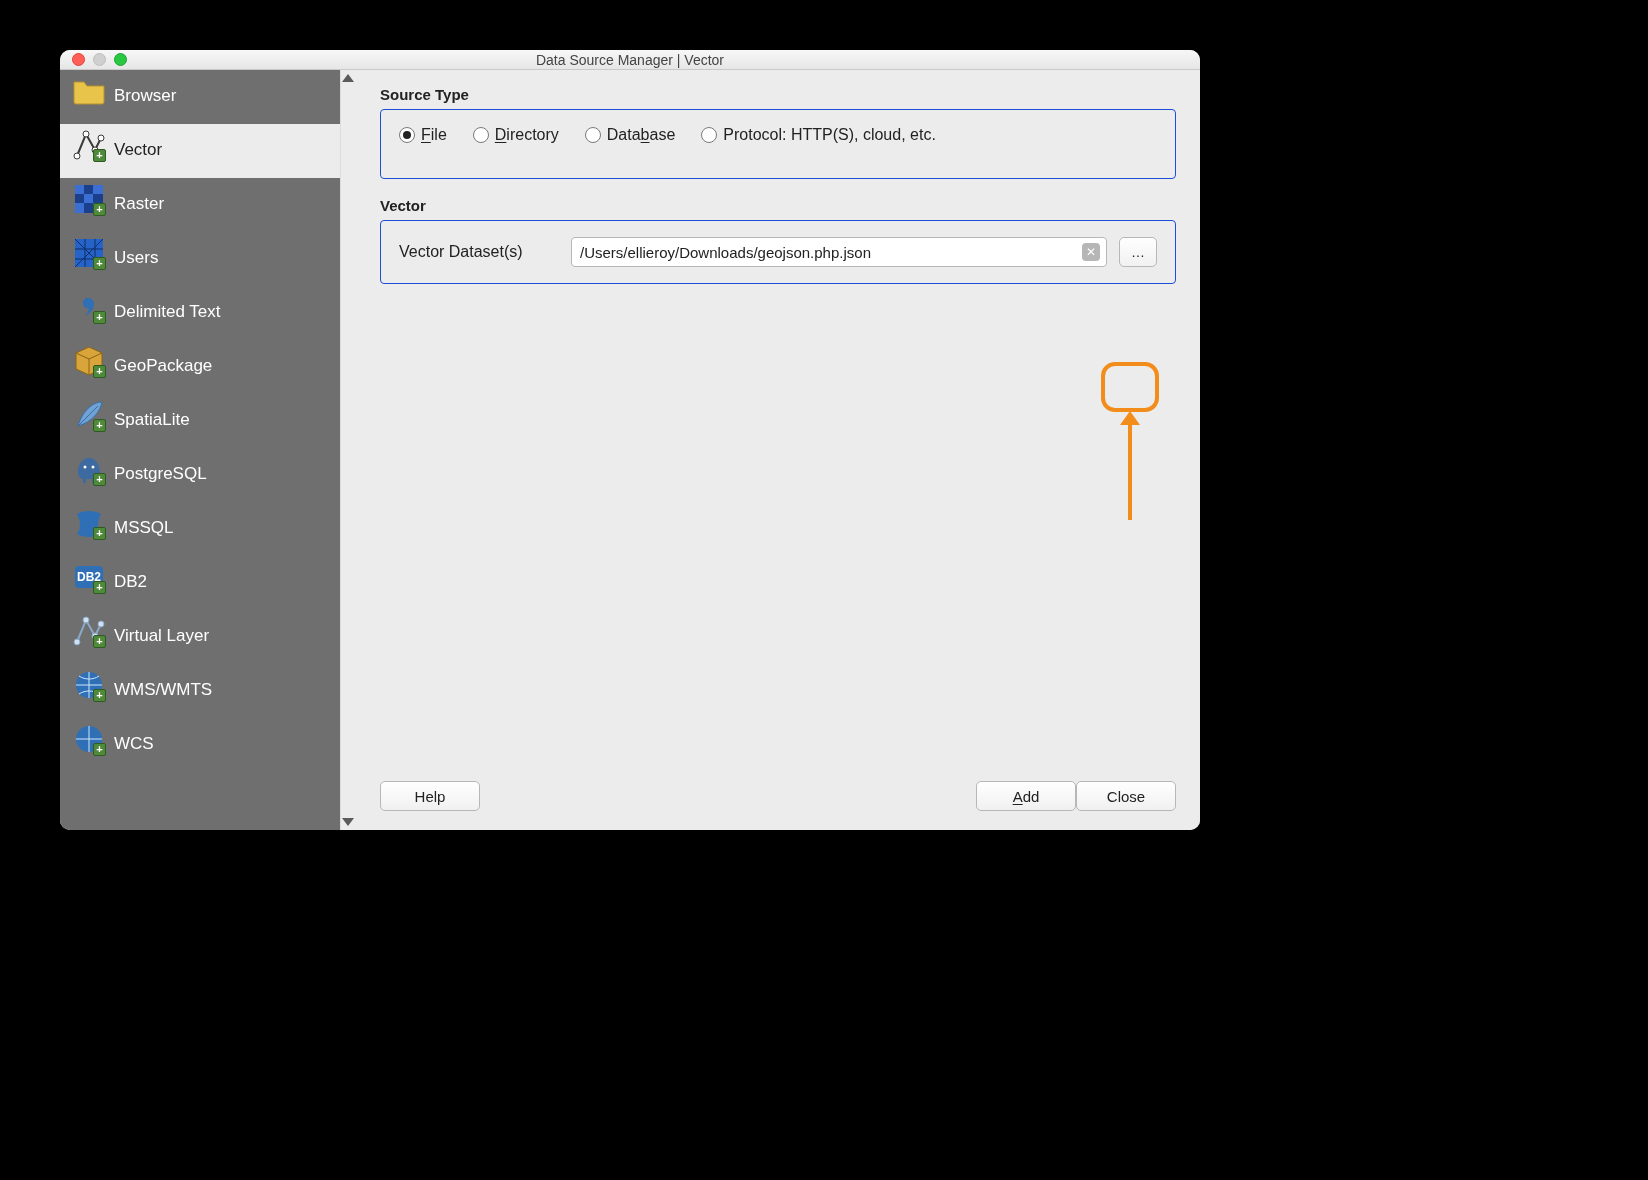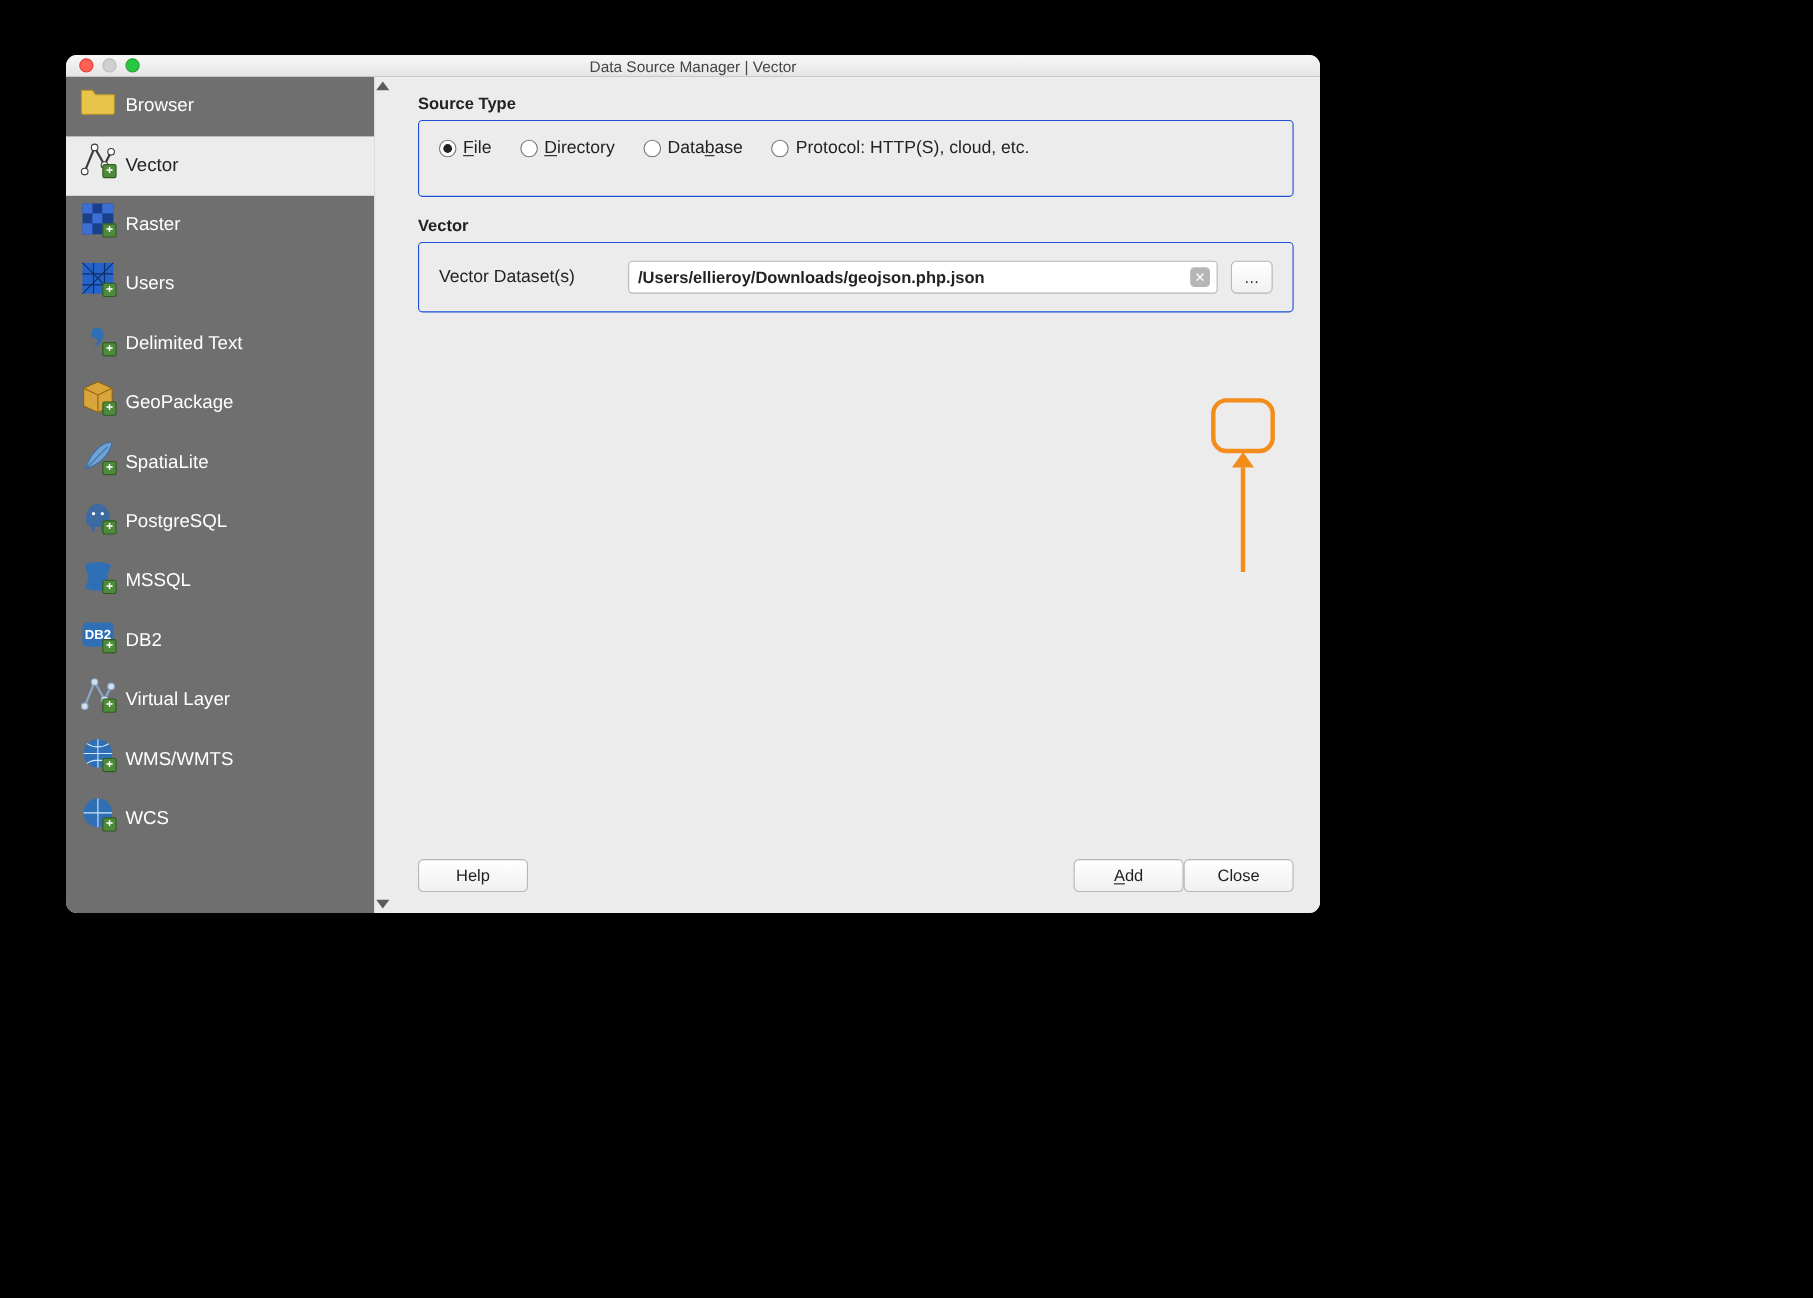--- a/index.html
+++ b/index.html
@@ -166,21 +166,21 @@
     flex: 1;
     height: 30px;
     background: #fff;
     border: 1px solid #b7b7b7;
     border-radius: 4px;
     display: flex; align-items: center;
     padding: 0 6px 0 8px;
     font-size: 15px;
     gap: 6px;
   }
-  .path-input .txt { flex: 1; overflow: hidden; white-space: nowrap; font-weight: bold; }
+  .path-input .txt { flex: 1; overflow: hidden; white-space: nowrap; }
   .clear-x {
     width: 18px; height: 18px; border-radius: 4px;
     background: #b6b6b6; color: #fff;
     display: flex; align-items: center; justify-content: center;
     font-size: 12px; cursor: pointer;
   }
   .browse-btn {
     width: 38px; height: 30px;
     background: linear-gradient(#fff,#f1f1f1);
     border: 1px solid #b7b7b7;

